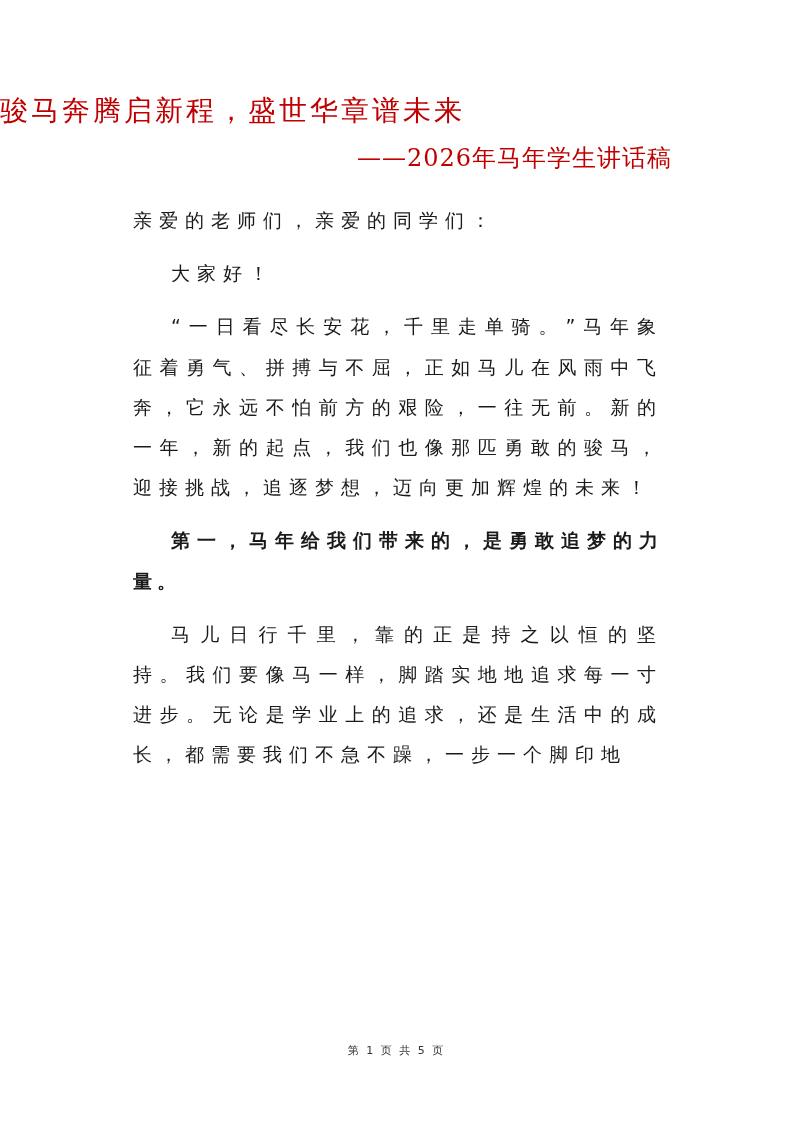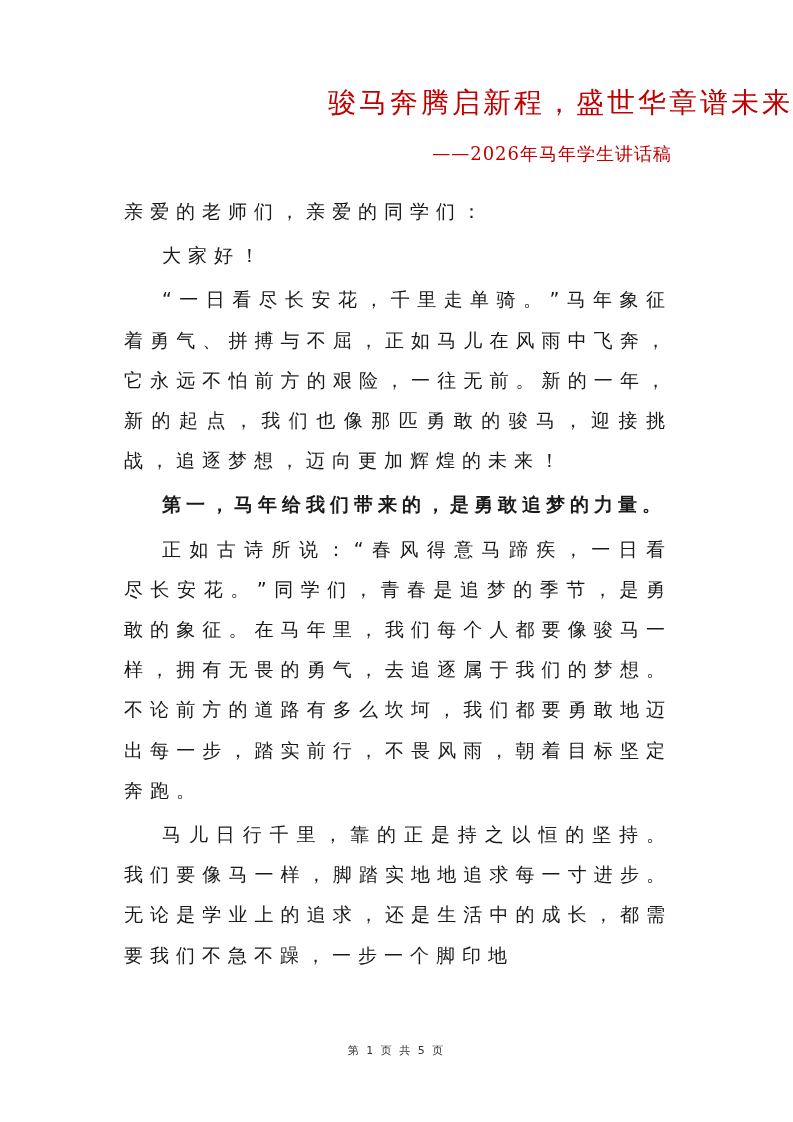--- a/index.html
+++ b/index.html
@@ -1,55 +1,54 @@
 <!DOCTYPE html>
 <html><head>
   <meta charset="utf-8">
   <style>
     html, body { margin: 0; padding: 0; background: #ffffff; }
     body { width: 793px; height: 1122px; position: relative; overflow: hidden; }
     .page { position: absolute; left: 0; top: 0; width: 793px; height: 1122px; background: #ffffff; }
     .title {
-      position: absolute; left: 0; top: 84px; width: 793px;
-      text-align: right;
+      position: absolute; left: 0; top: 92px; width: 793px;
+      text-align: left;
       font-family: "DejaVu Serif", "Liberation Serif", serif;
       font-size: 28px; color: #c00000; letter-spacing: 3px;
       white-space: nowrap;
     }
     .subtitle {
       position: absolute; right: 121px; top: 142px;
       font-family: "DejaVu Serif", "Liberation Serif", serif;
-      font-size: 18px; color: #c00000; white-space: nowrap;
+      font-size: 24px; color: #c00000; white-space: nowrap;
       letter-spacing: 1px;
     }
     .body {
       position: absolute; left: 120px; top: 187px; width: 556px;
       font-family: "DejaVu Sans", "Liberation Sans", sans-serif;
       font-size: 19px; line-height: 40.2px; color: #1a1a1a;
       letter-spacing: 7px;
     }
-    .para { margin: 4px; text-align: justify; text-indent: 2em; }
+    .para { margin: 13px; text-align: justify; text-indent: 2em; }
     .para.noindent { text-indent: 0; }
     .para.heading { font-weight: bold; font-family: "DejaVu Serif", "Liberation Serif", serif; letter-spacing: 5px; }
     .footer {
       position: absolute; left: 0; top: 1043px; width: 793px; text-align: center;
       font-family: "DejaVu Sans", "Liberation Sans", sans-serif;
       font-size: 11px; color: #333333; letter-spacing: 2px;
     }
   </style>
 </head>
 <body>
 
 <div class="page">
   <div class="title">骏马奔腾启新程，盛世华章谱未来</div>
   <div class="subtitle">——2026年马年学生讲话稿</div>
 
   <div class="body">
     <p class="para noindent">亲爱的老师们，亲爱的同学们：</p>
     <p class="para">大家好！</p>
     <p class="para">“一日看尽长安花，千里走单骑。”马年象征着勇气、拼搏与不屈，正如马儿在风雨中飞奔，它永远不怕前方的艰险，一往无前。新的一年，新的起点，我们也像那匹勇敢的骏马，迎接挑战，追逐梦想，迈向更加辉煌的未来！</p>
     <p class="para heading">第一，马年给我们带来的，是勇敢追梦的力量。</p>
-    <p class="para">正如古诗所说：“春风得意马蹄疾，一日看尽长安花。”同学们，青春是追梦的季节，是勇敢的象征。在马年里，我们每个人都要像骏马一样，拥有无畏的勇气，去追逐属于我们的梦想。不论前方的道路有多么坎坷，我们都要勇敢地迈出每一步，踏实前行，不畏风雨，朝着目标坚定奔跑。</p>
     <p class="para">马儿日行千里，靠的正是持之以恒的坚持。我们要像马一样，脚踏实地地追求每一寸进步。无论是学业上的追求，还是生活中的成长，都需要我们不急不躁，一步一个脚印地</p>
   </div>
 
   <div class="footer">第 1 页 共 5 页</div>
 </div>
 
 </body></html>

